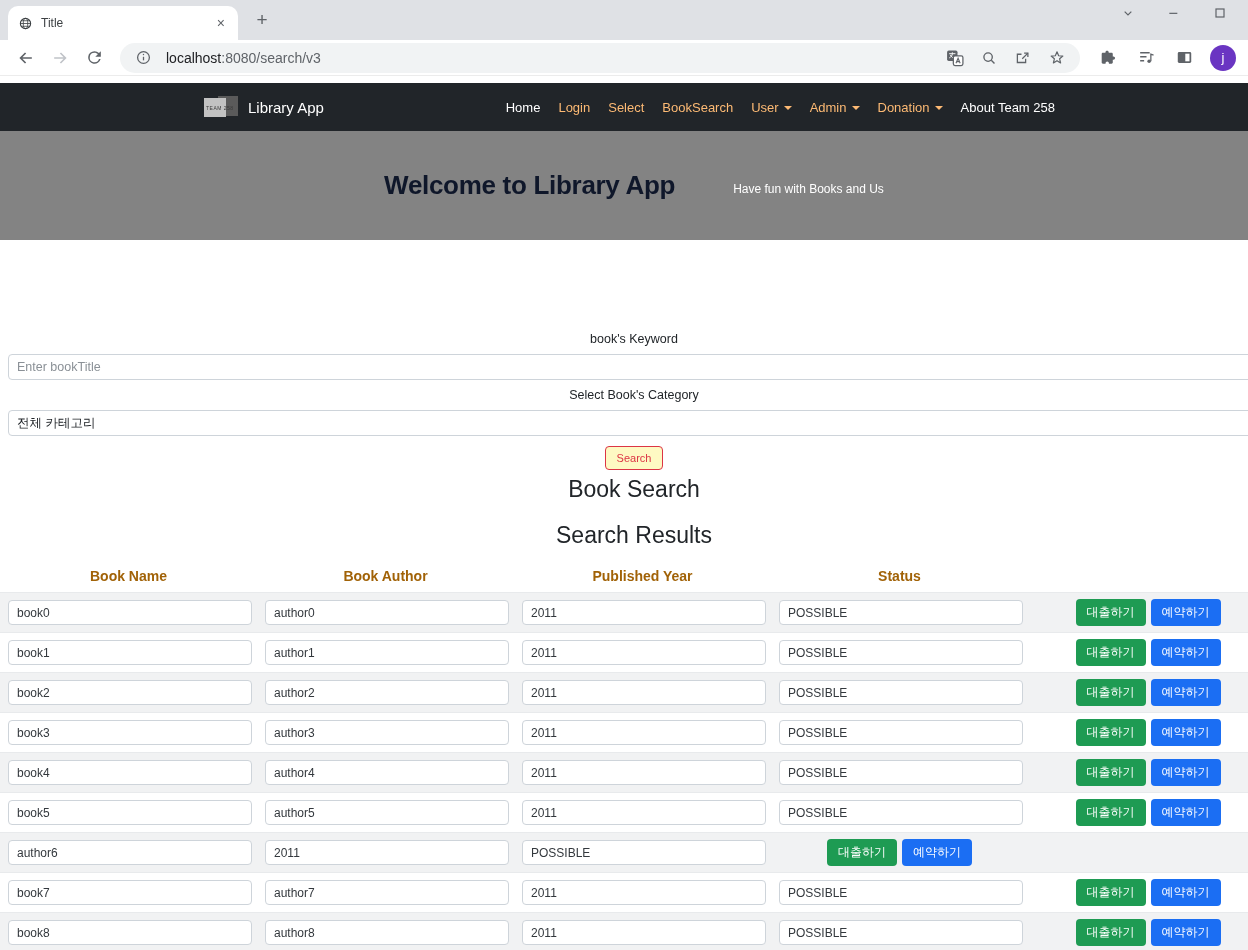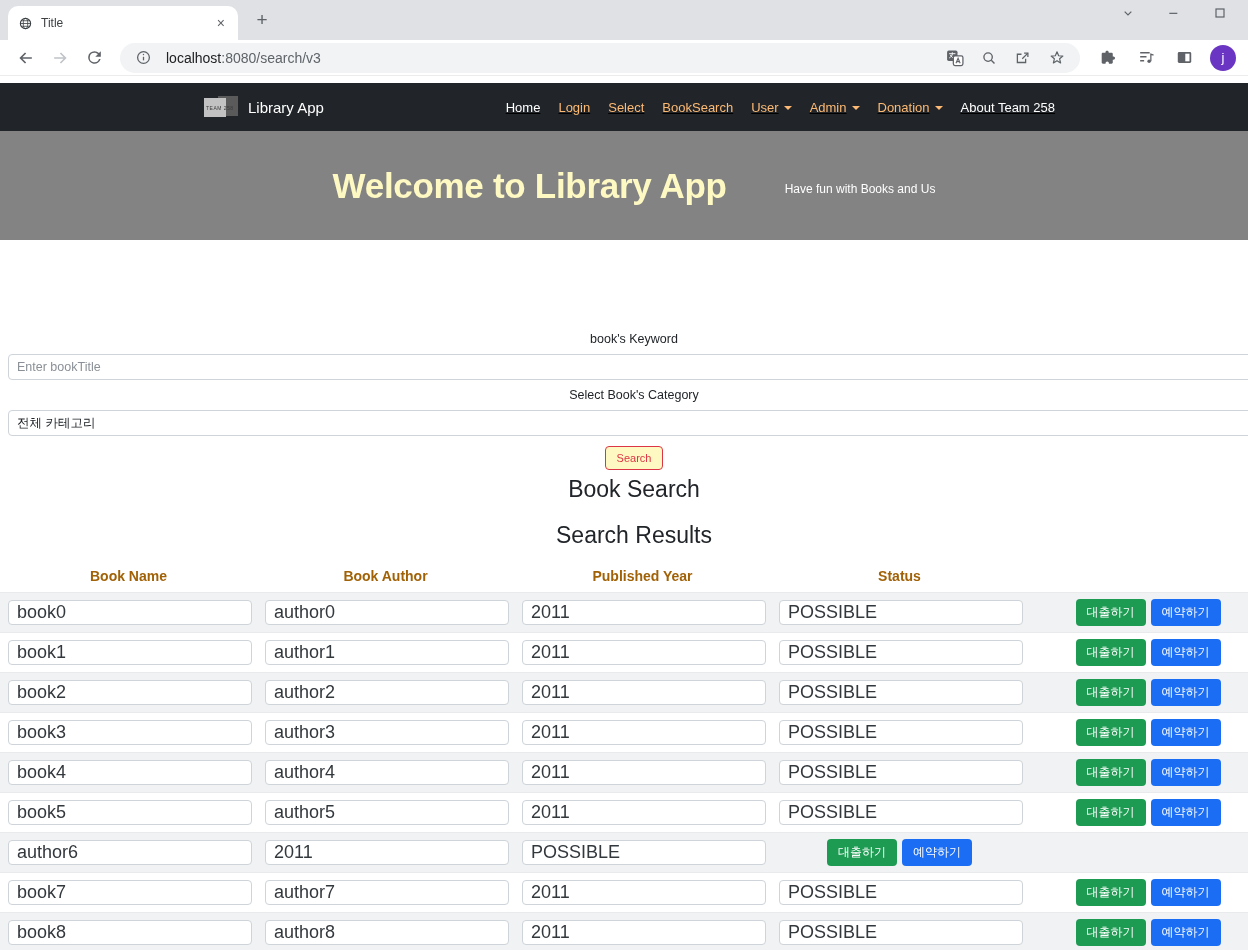--- a/index.html
+++ b/index.html
@@ -43,29 +43,29 @@
   }
   .gap-strip { height:7px; background:#fff; }
   
   .navbar { height:48px; background:var(--navbar-bg,#212529); }
   .navbar-inner { width:860px; margin:0 auto; height:100%; display:flex; align-items:center; justify-content:space-between; }
   .brand { display:flex; align-items:center; gap:10px; color:#fff; font-size:15px; }
   .brand-logo { position:relative; width:34px; height:26px; }
   .brand-logo .sq-back { position:absolute; right:0; top:2px; width:20px; height:20px; background:#5a5a5a; }
   .brand-logo .sq-front { position:absolute; left:0; top:4px; width:22px; height:19px; background:#c2c2c2; }
   .brand-logo .logo-text { position:absolute; left:2px; top:11px; font-size:5px; color:#3a3a3a; letter-spacing:.5px; white-space:nowrap; }
-  .nav-links { display:flex; align-items:center;text-decoration:underline; }
+  .nav-links { display:flex; align-items:center; }
   .nav-link { color:#fdba74; font-size:13px; text-decoration:none; padding:0 9px; white-space:nowrap; }
   .nav-link.active { color:#fff; }
   .caret { display:inline-block; width:0; height:0; border-left:4px solid transparent;
     border-right:4px solid transparent; border-top:4px solid currentColor; margin-left:5px; vertical-align:2px; }
   
   .hero { height:109px; background:var(--hero-bg,#838383); }
   .hero-inner { height:100%; display:flex; align-items:center; justify-content:center; gap:58px; }
-  .hero-title { color:#fef9c3; font-size:35px; font-weight:700; letter-spacing:-.3px;text-align:center; }
+  .hero-title { color:#0f172a; font-size:26px; font-weight:700; letter-spacing:-.3px;text-align:center; }
   .hero-subtitle { color:#fff; font-size:12px; margin-top:6px; }
   
   .page { width:1268px; }
   .form-area { padding-top:84px; }
   .form-label { display:block; text-align:center; font-size:12.5px; color:#212529; margin-top:8px; }
   .text-input, .select-box {
     display:block; width:calc(100% - 16px); margin:8px 8px 0 8px; height:26px;
     border:1px solid #ced4da; border-radius:4px; background:#fff;
     font-size:12.5px; color:#212529; padding:0 8px;
     font-family:inherit; line-height:24px;
@@ -81,21 +81,21 @@
   
   .grid-row { display:grid; grid-template-columns:257px 257px 257px 257px 1fr; align-items:center; }
   .results-header { margin-top:12px; }
   .cell-h { text-align:center; font-size:14px; font-weight:700; color:#a16207; }
   .results-rows { margin-top:8px; }
   .result-row { padding:6px 0; border-top:1px solid #e8eaec; background:#fff; }
   .result-row:nth-child(odd) { background:var(--stripe,#f1f2f3); }
   .cell-input {
     width:calc(100% - 13px); margin-left:8px; height:25px;
     border:1px solid #ced4da; border-radius:4px; background:#fff;
-    font-size:18px; color:#33383d; padding:0 8px; font-family:inherit;
+    font-size:12px; color:#33383d; padding:0 8px; font-family:inherit;
   }
   .actions { display:flex; justify-content:center; gap:5px; }
   .btn-borrow, .btn-reserve {
     border:none; border-radius:4px; color:#fff; font-size:12px;
     padding:5px 11px; font-family:inherit; white-space:nowrap;
   }
   .btn-borrow { background:var(--green,#1e9b53); }
   .btn-reserve { background:var(--blue,#1b6ef3); }
   svg { display:block; }
 </style>

